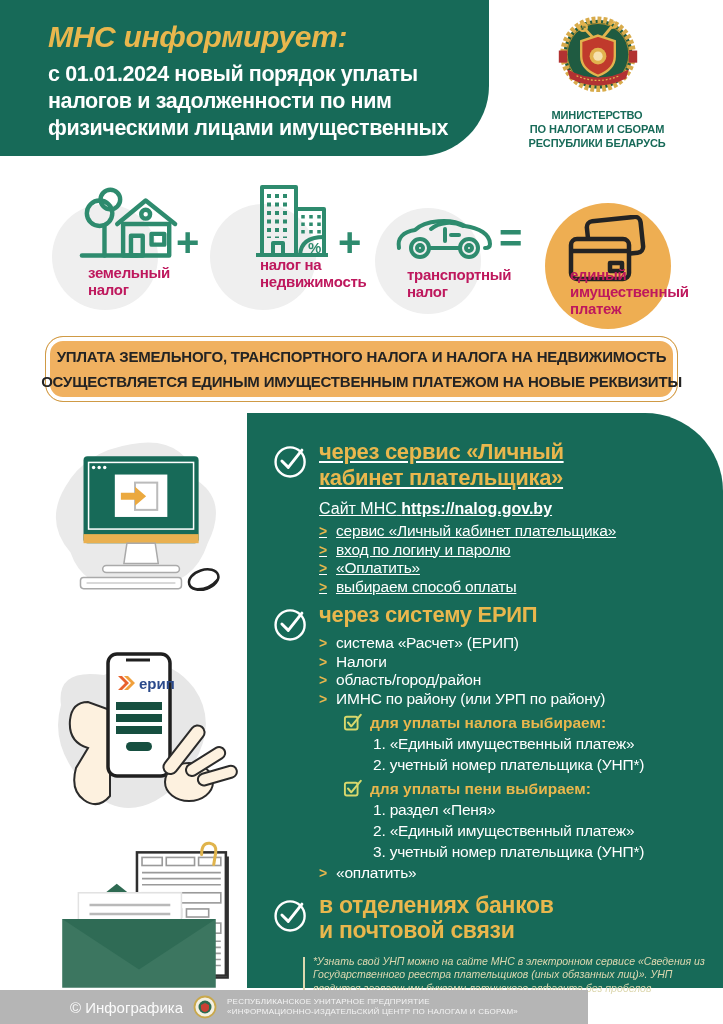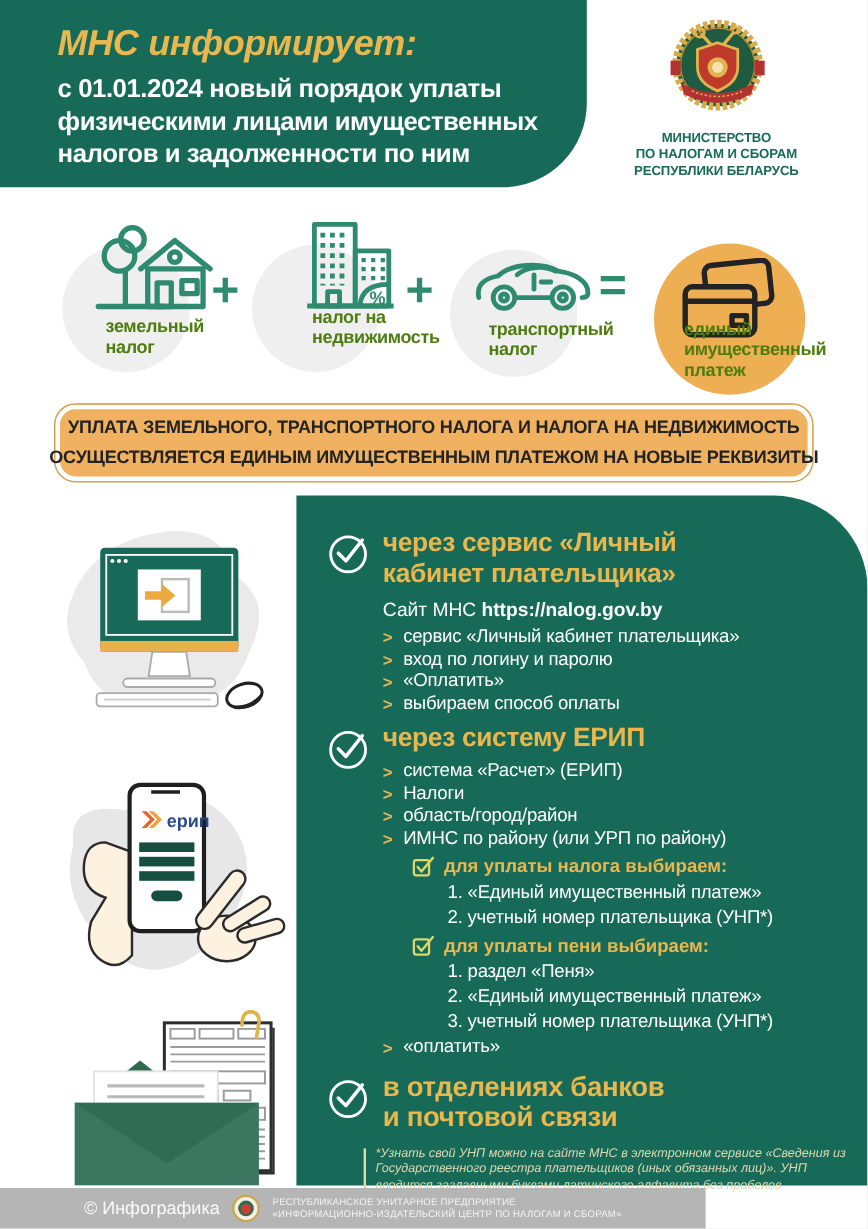--- a/index.html
+++ b/index.html
@@ -14,21 +14,21 @@
 
   .emblem{position:absolute;left:556px;top:12px;width:84px;height:92px;}
   .ministry-name{position:absolute;left:498px;top:108px;width:198px;text-align:center;
                  color:#176a58;font-size:11px;font-weight:bold;line-height:14px;letter-spacing:-.1px;}
 
   
   .circle{position:absolute;border-radius:50%;}
   .c-gray{background:#efefef;}
   .c-orange{background:#eeae52;}
   .eq-icon{position:absolute;}
-  .eq-label{position:absolute;color:#4d7c0f;font-size:15px;font-weight:bold;line-height:17px;letter-spacing:-.3px;}
+  .eq-label{position:absolute;color:#be185d;font-size:15px;font-weight:bold;line-height:17px;letter-spacing:-.3px;}
   .eq-op{position:absolute;color:#2e8b6e;font-size:40px;font-weight:bold;line-height:40px;}
 
   
   .banner{position:absolute;left:45px;top:336px;width:633px;height:66px;box-sizing:border-box;
           background:#f0b160;border:1px solid #cf9a45;border-radius:18px;
           box-shadow:inset 0 0 0 4px #ffffff;
           display:flex;flex-direction:column;justify-content:center;align-items:center;gap:6px;}
   .banner-line{color:#232323;font-size:15px;font-weight:bold;line-height:19px;letter-spacing:-.2px;white-space:nowrap;}
 
   
@@ -59,22 +59,22 @@
 </style>
 </head>
 <body>
 
 <div class="page">
 
   <div class="header">
     <div class="header-title">МНС информирует:</div>
     <div class="header-sub">
       <div>с 01.01.2024 новый порядок уплаты</div>
+      <div>налогов и задолженности по ним</div>
       <div>физическими лицами имущественных</div>
-      <div>налогов и задолженности по ним</div>
     </div>
   </div>
 
   <svg class="emblem" viewBox="0 0 90 96">
     <circle cx="45" cy="44" r="37" fill="#1f5b41" stroke="#d8ab4b" stroke-width="7" stroke-dasharray="4 2.2"></circle>
     <circle cx="45" cy="44" r="33" fill="none" stroke="#b8902f" stroke-width="1"></circle>
     <rect x="3" y="40" width="9" height="13" fill="#b23232"></rect>
     <rect x="78" y="40" width="9" height="13" fill="#b23232"></rect>
     <path d="M30 16 L45 32 M60 14 L45 32" stroke="#e2b34e" stroke-width="3" fill="none"></path>
     <circle cx="29" cy="15" r="4" stroke="#e2b34e" stroke-width="2.5" fill="none"></circle>
@@ -257,21 +257,21 @@
       <line x1="47" y1="82" x2="127" y2="82"></line>
         <line x1="47" y1="91" x2="112" y2="91"></line>
       <line x1="47" y1="100" x2="127" y2="100"></line>
     </g>
     <rect x="20" y="78" width="152" height="68" fill="#3c7660"></rect>
     <polygon points="20,78 96,128 172,78" fill="#2f6b55"></polygon>
   </svg>
 
   <div class="panel">
 
-    <div class="sec" style="margin-bottom:6px;">
+    <div class="sec" style="margin-bottom:6px;text-decoration:underline;">
       <div class="sec-icon">
         <svg width="40" height="40" viewBox="0 0 44 44">
           <circle cx="21" cy="23" r="16" fill="none" stroke="#ffffff" stroke-width="2.6"></circle>
           <path d="M12 22 L19 29 L34 10" fill="none" stroke="#ffffff" stroke-width="3.2" stroke-linecap="round" stroke-linejoin="round"></path>
         </svg>
       </div>
       <div class="sec-body">
         <div class="h-gold">
           <div>через сервис «Личный</div>
           <div>кабинет плательщика»</div>

